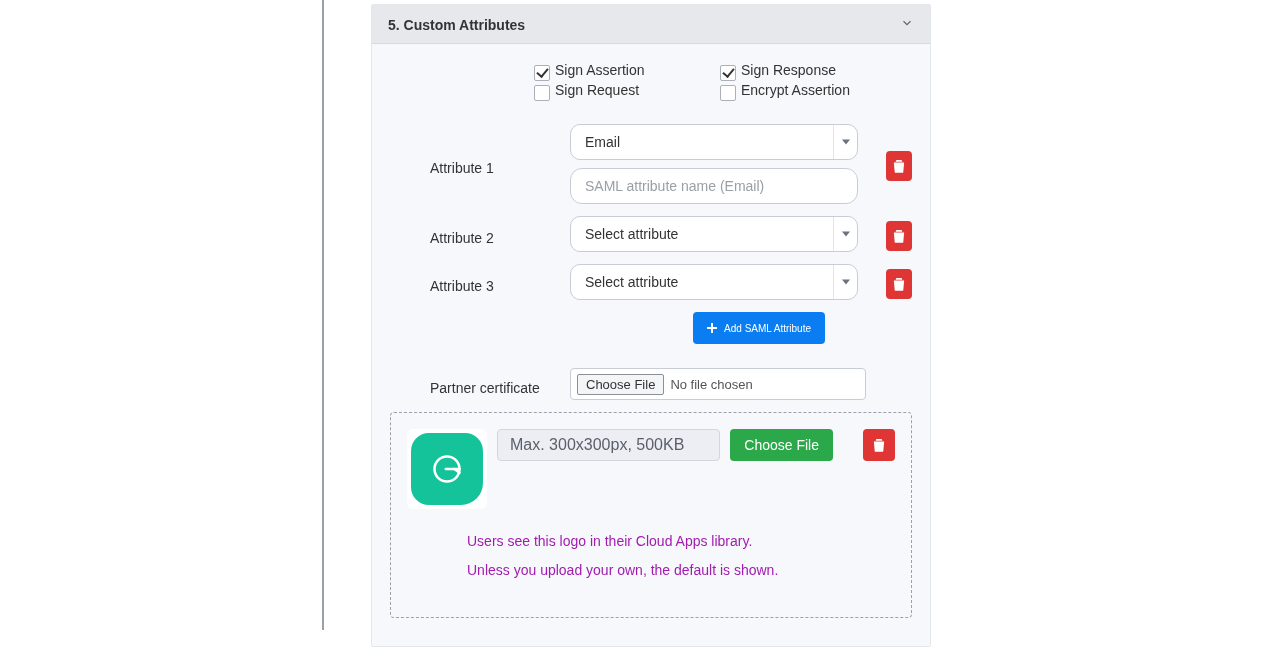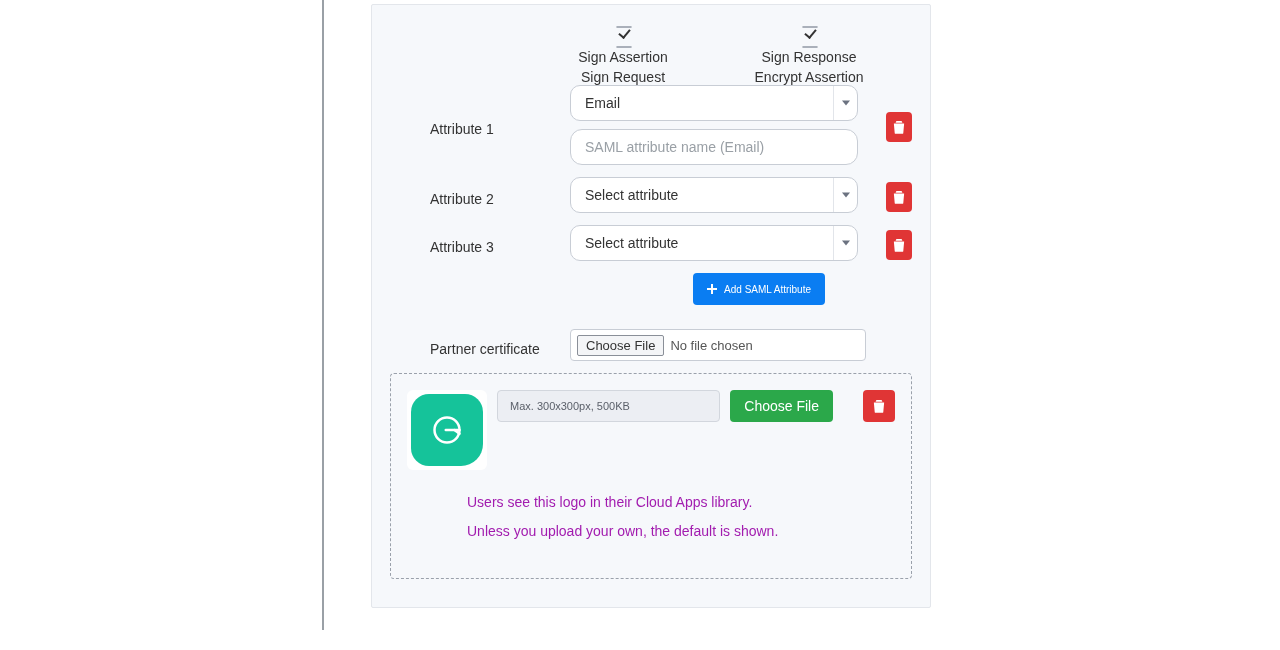--- a/index.html
+++ b/index.html
@@ -37,21 +37,21 @@
   .section-header .chev svg { width: 14px; height: 14px; stroke: #5f6673; }
   .body { padding: 16px 18px 28px; }
 
   .checks {
     display: flex; gap: 0;
     margin-left: 140px;
     margin-bottom: 22px;
     margin-top: 2px;
   }
   .checks-col { width: 186px; }
-  .chk { display: flex; align-items: center; gap: 18px; height: 20px; flex-direction: column; }
+  .chk { display: flex; gap: 2px; height: 20px; }
   .chk + .chk { margin-top: 0px; }
   .chk input {
     appearance: none; width: 16px; height: 16px;
     border: 1px solid #aab0ba; border-radius: 2px; background: #fff;
     position: relative; cursor: pointer;
   }
   .chk input:checked::after {
     content: ""; position: absolute; left: 4px; top: 0px;
     width: 5px; height: 9px; border: solid #333; border-width: 0 2px 2px 0;
     transform: rotate(40deg);
@@ -145,40 +145,48 @@
     width: 72px; height: 72px;
     background: #15c39a;
     border-radius: 18px 18px 22px 18px;
     display: flex; align-items: center; justify-content: center;
   }
   .logo-inner svg { width: 40px; height: 40px; stroke: #fff; fill: none; stroke-width: 4; }
   .size-field {
     flex: 1;
     height: 32px;
     background: #eceef3; border: 1px solid #d2d6dd; border-radius: 4px;
-    padding: 0 12px; color: #5a5f69; font-size: 11px;
+    padding: 0 12px; color: #5a5f69; font-size: 16px;
     display: flex; align-items: center;
   }
   .green-btn {
     height: 32px; background: #2ba84a; color: #fff; border: none; border-radius: 4px;
     padding: 0 14px; font-size: 14px; cursor: pointer;
   }
   .drop-top .red { margin-left: 20px; }
   .notes { margin: 22px 0 0 60px; color: #a21caf; }
   .notes p { margin: 0 0 8px 0; line-height: 1.5; }
 
   .mt8 { margin-top: 8px; }
 </style>
 </head>
 <body>
 <div class="canvas">
   <div class="left-bar"></div>
 
   <div class="panel">
 
+    <div class="section-header">
+      <span class="title">5. Custom Attributes</span>
+      <span class="chev">
+        <svg viewBox="0 0 24 24" fill="none" stroke-width="2">
+            <polyline points="6 9 12 15 18 9"></polyline>
+          </svg>
+      </span>
+    </div>
 
     <div class="body">
 
       <div class="checks">
         <div class="checks-col">
           <div class="chk">
             <input type="checkbox" checked="" style="">
             <label>Sign Assertion</label>
           </div>
           <div class="chk">

